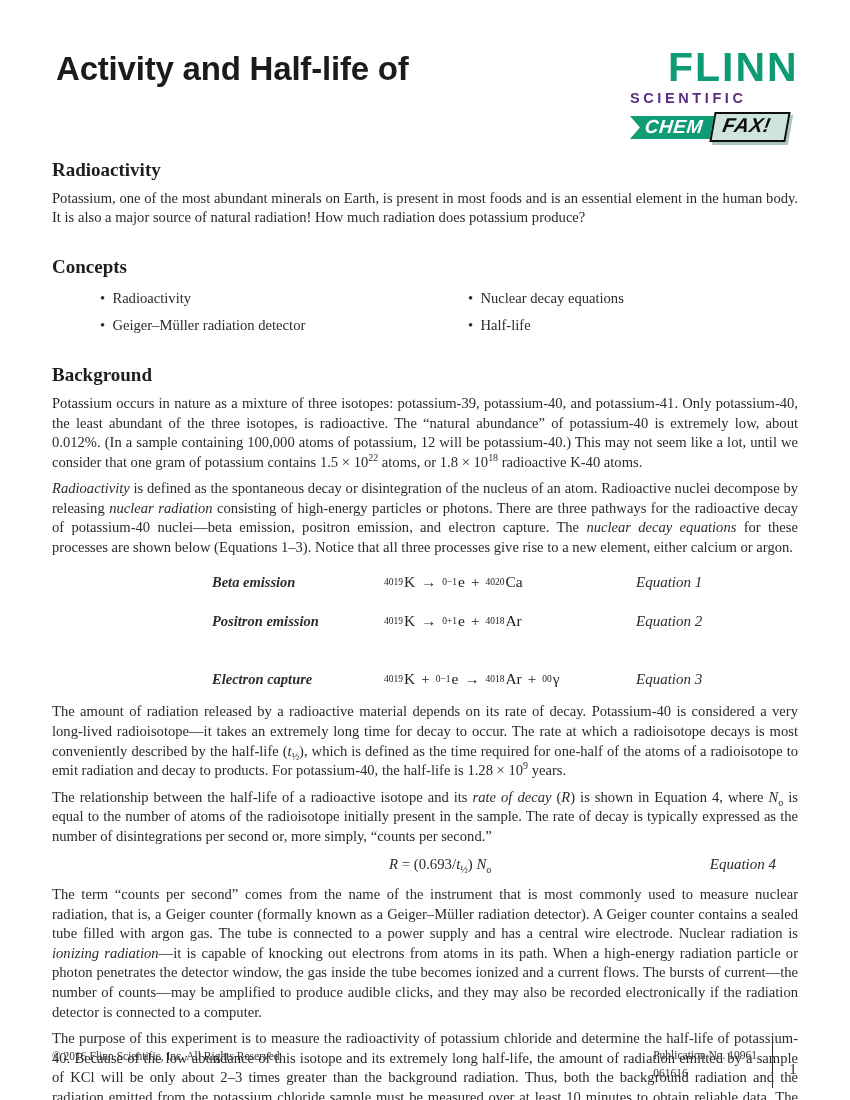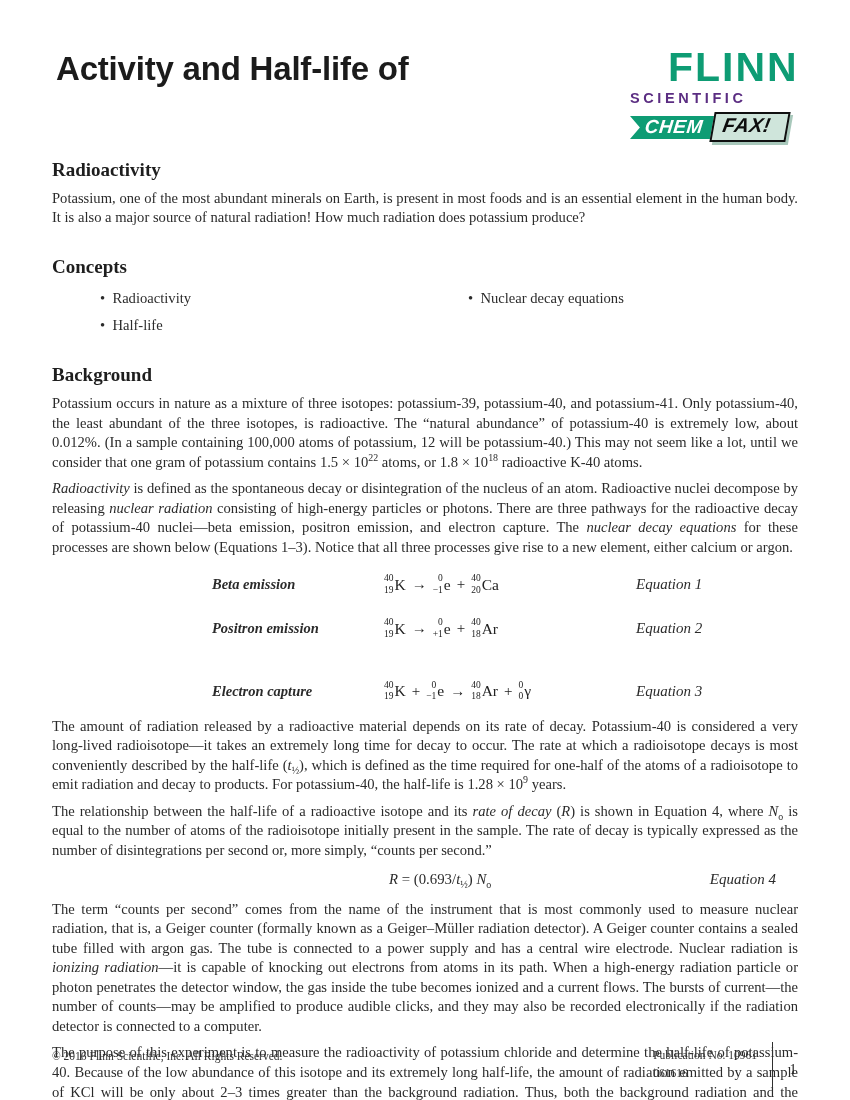--- a/index.html
+++ b/index.html
@@ -51,21 +51,21 @@
   
   .equations { margin:16px 0 14px 0; }
   .eq-row { display:flex; align-items:center; margin:0 0 21px 0; }
   .eq-row:last-child { margin-bottom:0;margin-top:40px; }
   .eq-label { font-style:italic; font-weight:700; font-size:14.5px;
               margin-left:160px; width:172px; flex:0 0 auto; }
   .eq-formula { display:inline-flex; align-items:center; width:252px; flex:0 0 auto;
                 font-size:15px; color:#222; }
   .eq-tag, .eq4-tag { font-style:italic; font-size:15px; }
   .nuclide { display:inline-flex; align-items:center; }
-  .stack { display:inline-flex; flex-direction:column; align-items:flex-end;
+  .stack { display:inline-flex; flex-direction:row; align-items:flex-end;
            font-size:9.5px; line-height:1.2; margin-right:1px;text-align:center; }
   .sym { font-size:15.5px; }
   .op { margin:0 6px; }
 
   
   .eq4-row { display:flex; align-items:center; margin:10px 0 12px 0; font-size:14.8px;gap:44px; }
   .eq4-spacer { width:293px; flex:0 0 auto; }
   .eq4-formula { flex:0 0 auto; }
   .eq4-tag { margin-left:auto; margin-right:22px; }
 
@@ -103,20 +103,21 @@
     <section class="sec-intro">
       <h2>Radioactivity</h2>
       <p class="body">Potassium, one of the most abundant minerals on Earth, is present in most foods and is an essential element in the human body. It is also a major source of natural radiation! How much radiation does potassium produce?</p>
     </section>
 
     <section class="sec-concepts">
       <h2>Concepts</h2>
       <div class="concepts-grid">
         <div class="bullet">Radioactivity</div>
         <div class="bullet">Nuclear decay equations</div>
+        <div class="bullet">Geiger–Müller radiation detector</div>
         <div class="bullet">Half-life</div>
       </div>
     </section>
 
     <section class="sec-back">
       <h2>Background</h2>
       <p class="body"><span>Potassium occurs in nature as a mixture of three isotopes: potassium-39, potassium-40, and potassium-41. Only potassium-40, the least abundant of the three isotopes, is radioactive. The “natural abundance” of potassium-40 is extremely low, about 0.012%. (In a sample containing 100,000 atoms of potassium, 12 will be potassium-40.) This may not seem like a lot, until we consider that one gram of potassium contains 1.5 × 10</span><sup>22</sup><span> atoms, or 1.8 × 10</span><sup>18</sup><span> radioactive K-40 atoms.</span></p>
       <p class="body"><span class="it">Radioactivity</span><span> is defined as the spontaneous decay or disintegration of the nucleus of an atom. Radioactive nuclei decompose by releasing </span><span class="it">nuclear radiation</span><span> consisting of high-energy particles or photons. There are three pathways for the radioactive decay of potassium-40 nuclei—beta emission, positron emission, and electron capture. The </span><span class="it">nuclear decay equations</span><span> for these processes are shown below (Equations 1–3). Notice that all three processes give rise to a new element, either calcium or argon.</span></p>
 
       <div class="equations">

